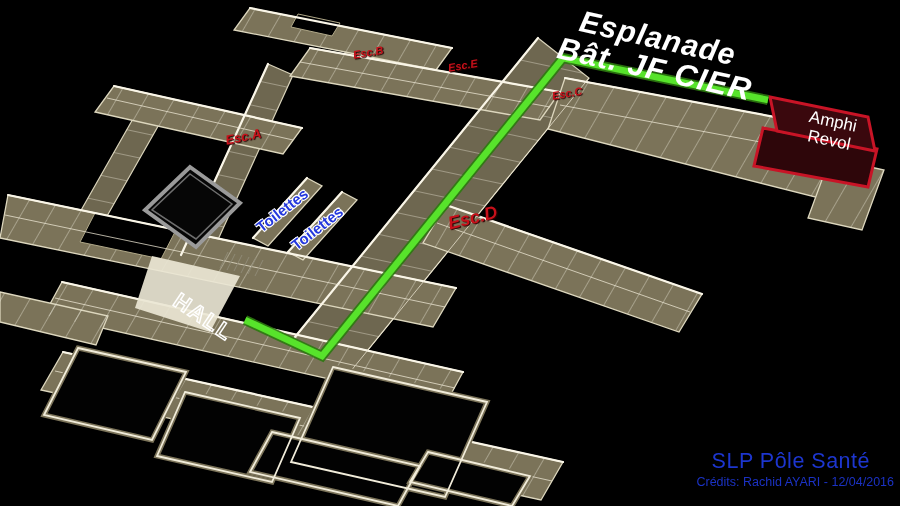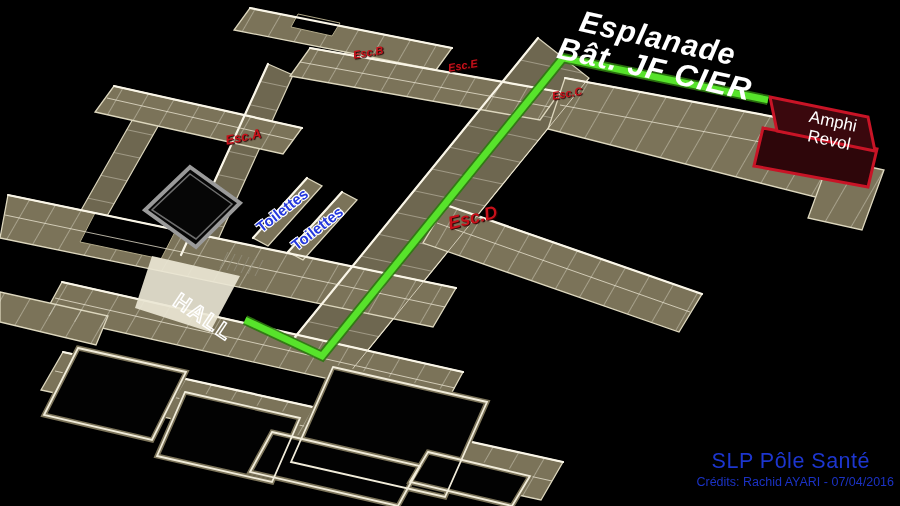--- a/index.html
+++ b/index.html
@@ -181,16 +181,16 @@
   <div class="lbl esc esc-c">Esc.C</div>
   <div class="lbl esc esc-d">Esc.D</div>
 
   <div class="lbl toil toil-1">Toilettes</div>
   <div class="lbl toil toil-2">Toilettes</div>
 
   <div class="lbl hall">HALL</div>
 
   <div class="footer">
     <div class="f1">SLP Pôle Santé</div>
-    <div class="f2">Crédits: Rachid AYARI - 07/04/2016</div>
+    <div class="f2">Crédits: Rachid AYARI - 12/04/2016</div>
   </div>
 
 </div>
 
 </body></html>

